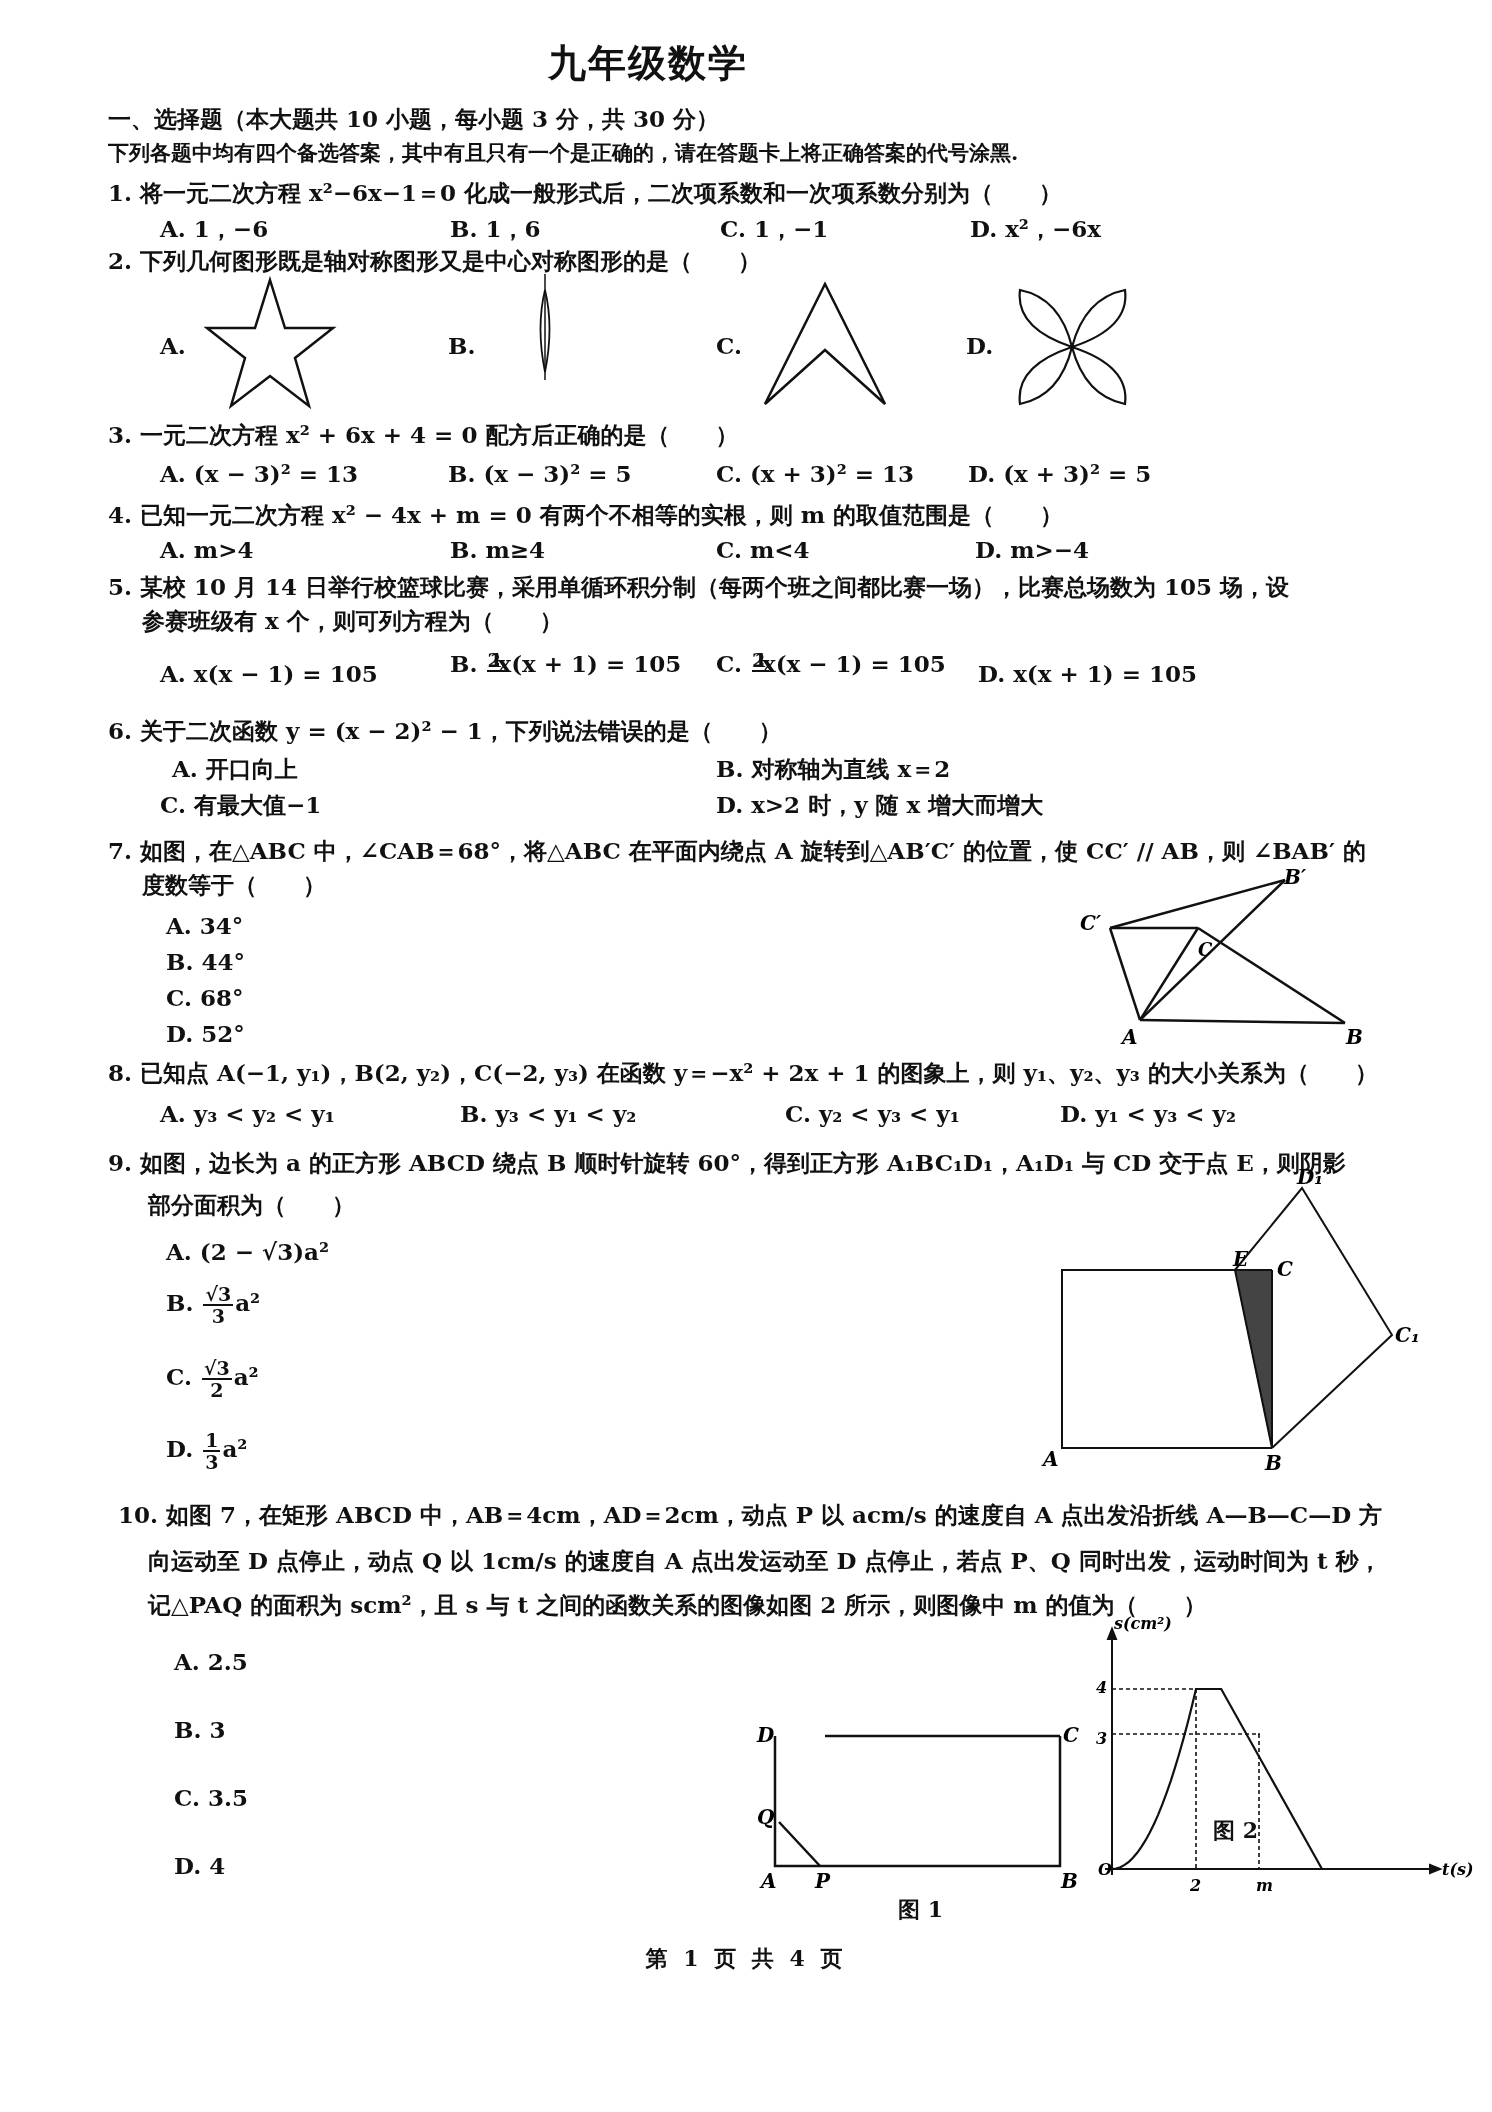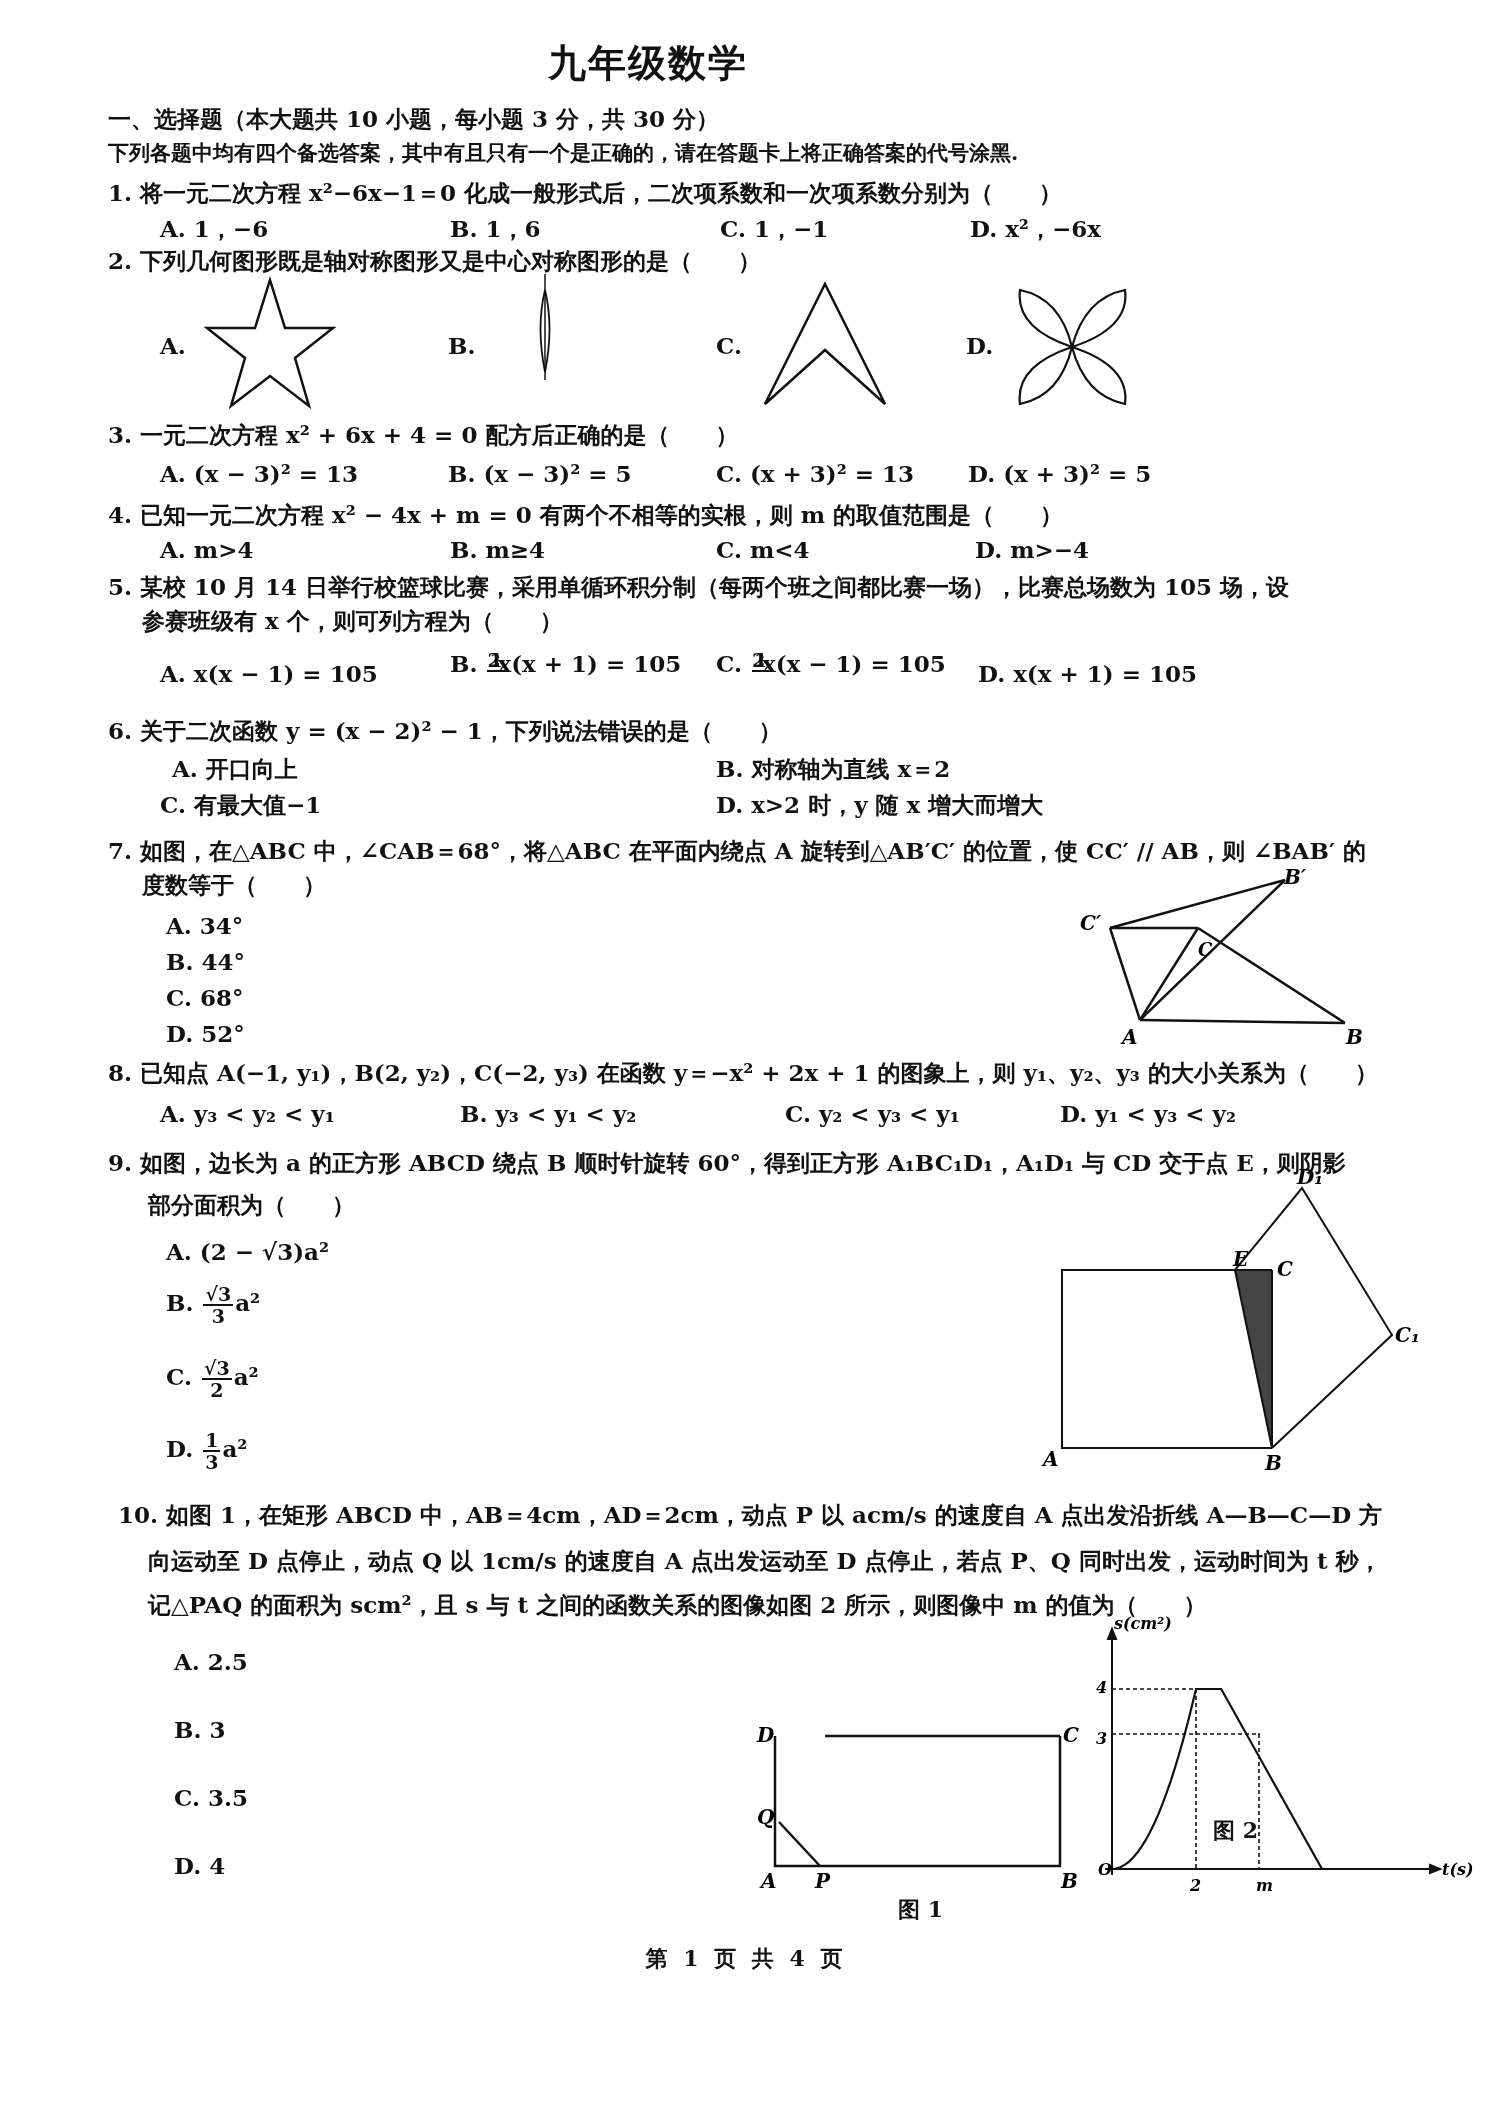--- a/index.html
+++ b/index.html
@@ -190,21 +190,21 @@
   <text x="8" y="286" font-size="20">A</text>
   <text x="230" y="290" font-size="20">B</text>
   <text x="242" y="96" font-size="20">C</text>
   <text x="198" y="86" font-size="20">E</text>
   <text x="360" y="162" font-size="20">C₁</text>
   <text x="262" y="4" font-size="20">D₁</text>
 </svg>
 
 <div class="abs line" style="left:118px;top:1500px;">
   <span>10.</span>
-  <span>如图 1，在矩形 ABCD 中，AB＝4cm，AD＝2cm，动点 P 以 acm/s 的速度自 A 点出发沿折线 A—B—C—D 方</span>
+  <span>如图 7，在矩形 ABCD 中，AB＝4cm，AD＝2cm，动点 P 以 acm/s 的速度自 A 点出发沿折线 A—B—C—D 方</span>
 </div>
 <div class="abs line" style="left:148px;top:1546px;">向运动至 D 点停止，动点 Q 以 1cm/s 的速度自 A 点出发运动至 D 点停止，若点 P、Q 同时出发，运动时间为 t 秒，</div>
 <div class="abs line" style="left:148px;top:1590px;">记△PAQ 的面积为 scm²，且 s 与 t 之间的函数关系的图像如图 2 所示，则图像中 m 的值为（　　）</div>
 <div class="abs opt" style="left:174px;top:1648px;">A. 2.5</div>
 <div class="abs opt" style="left:174px;top:1716px;">B. 3</div>
 <div class="abs opt" style="left:174px;top:1784px;">C. 3.5</div>
 <div class="abs opt" style="left:174px;top:1852px;">D. 4</div>
 
 <svg style="left:755px;top:1720px;" width="340" height="190">
   <g stroke="#111" stroke-width="2.5" fill="none">

